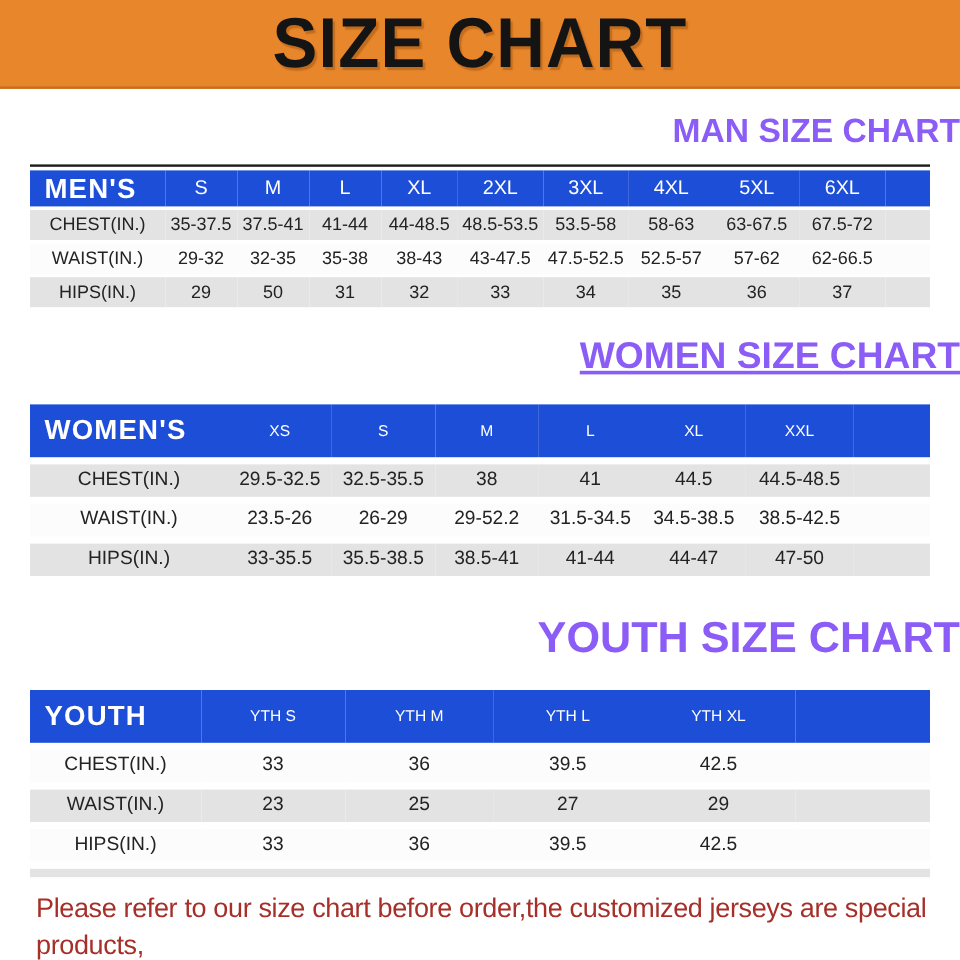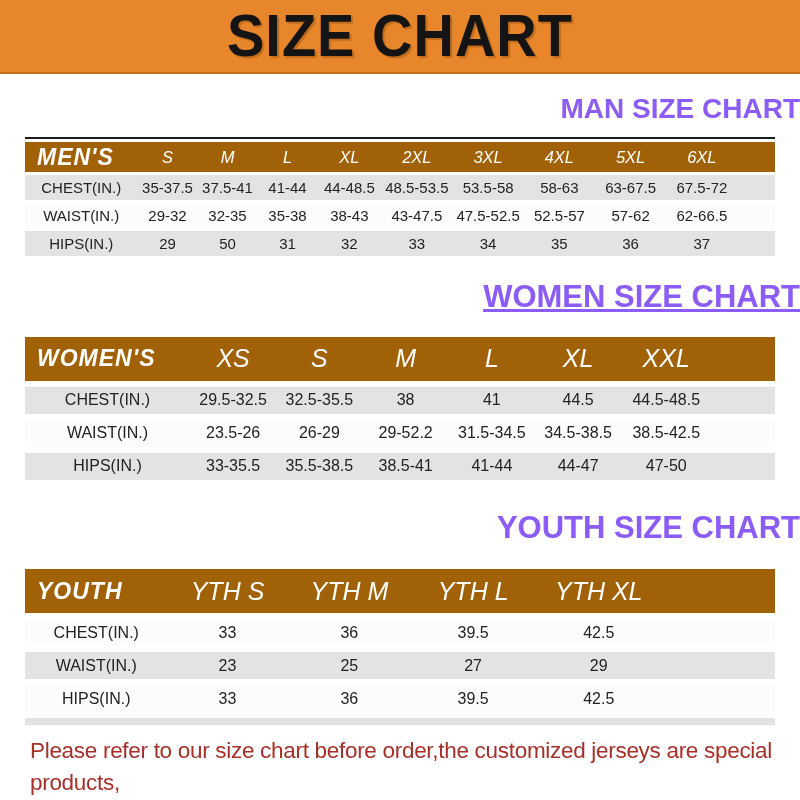--- a/index.html
+++ b/index.html
@@ -19,50 +19,50 @@
     text-shadow: 2px 2px 1px rgba(120,60,0,0.35);
   }
 
   .section-heading {
     text-align: right; color: #8b5cf6;
     font-weight: 900; letter-spacing: 0px;
     line-height: 1.05;
   }
   #sec-men .section-heading   { font-size: 28px; margin-top: 20px; margin-bottom: 14px; }
   #sec-women .section-heading { font-size: 31px; margin-top: 22px; margin-bottom: 17px; text-decoration: underline; }
-  #sec-youth .section-heading { font-size: 31px; margin-top: 26px; margin-bottom: 19px; padding-left: 32px; }
+  #sec-youth .section-heading { font-size: 36px; margin-top: 26px; margin-bottom: 19px; padding-left: 32px; }
 
   .size-table {
     width: 750px; margin: 0 auto;
     border-collapse: separate; border-spacing: 0 4px;
     table-layout: fixed;
   }
   .size-table th, .size-table td {
     text-align: center; vertical-align: middle;
     white-space: nowrap; overflow: hidden;
   }
   .size-table thead th {
-    background: #a16207; color: #ffffff; font-weight: 400; font-style: italic;
+    background: #1d4ed8; color: #ffffff; font-weight: 400;
   }
   .size-table thead th.corner {
     font-weight: 800; text-align: left; padding-left: 12px;
     letter-spacing: 1px;
   }
   .size-table tbody tr.gray td  { background: #E3E3E3; }
   .size-table tbody tr.white td { background: #FCFCFC; }
   .size-table tbody td { color: #232323; }
 
   
   .t-men  { border-spacing: 0 3px; border-top: 2px solid #1c1c1c; }
   .t-men thead th { height: 30px; font-size: 16.5px; }
   .t-men thead th.corner { font-size: 23px; }
   .t-men tbody td { height: 25px; font-size: 15px; }
 
   
-  .t-women thead th, .t-youth thead th { height: 44px; font-size: 25px; }
+  .t-women thead th, .t-youth thead th { height: 44px; font-size: 13px; }
   .t-women thead th.corner, .t-youth thead th.corner { font-size: 23px; }
   .t-women tbody td, .t-youth tbody td { height: 27px; font-size: 16px; }
   .t-women { border-spacing: 0 6px; }
   .t-youth { border-spacing: 0 6px; }
 
   .end-strip {
     width: 750px; height: 7px; margin: 0 auto;
     background: #E3E3E3;
   }
 

